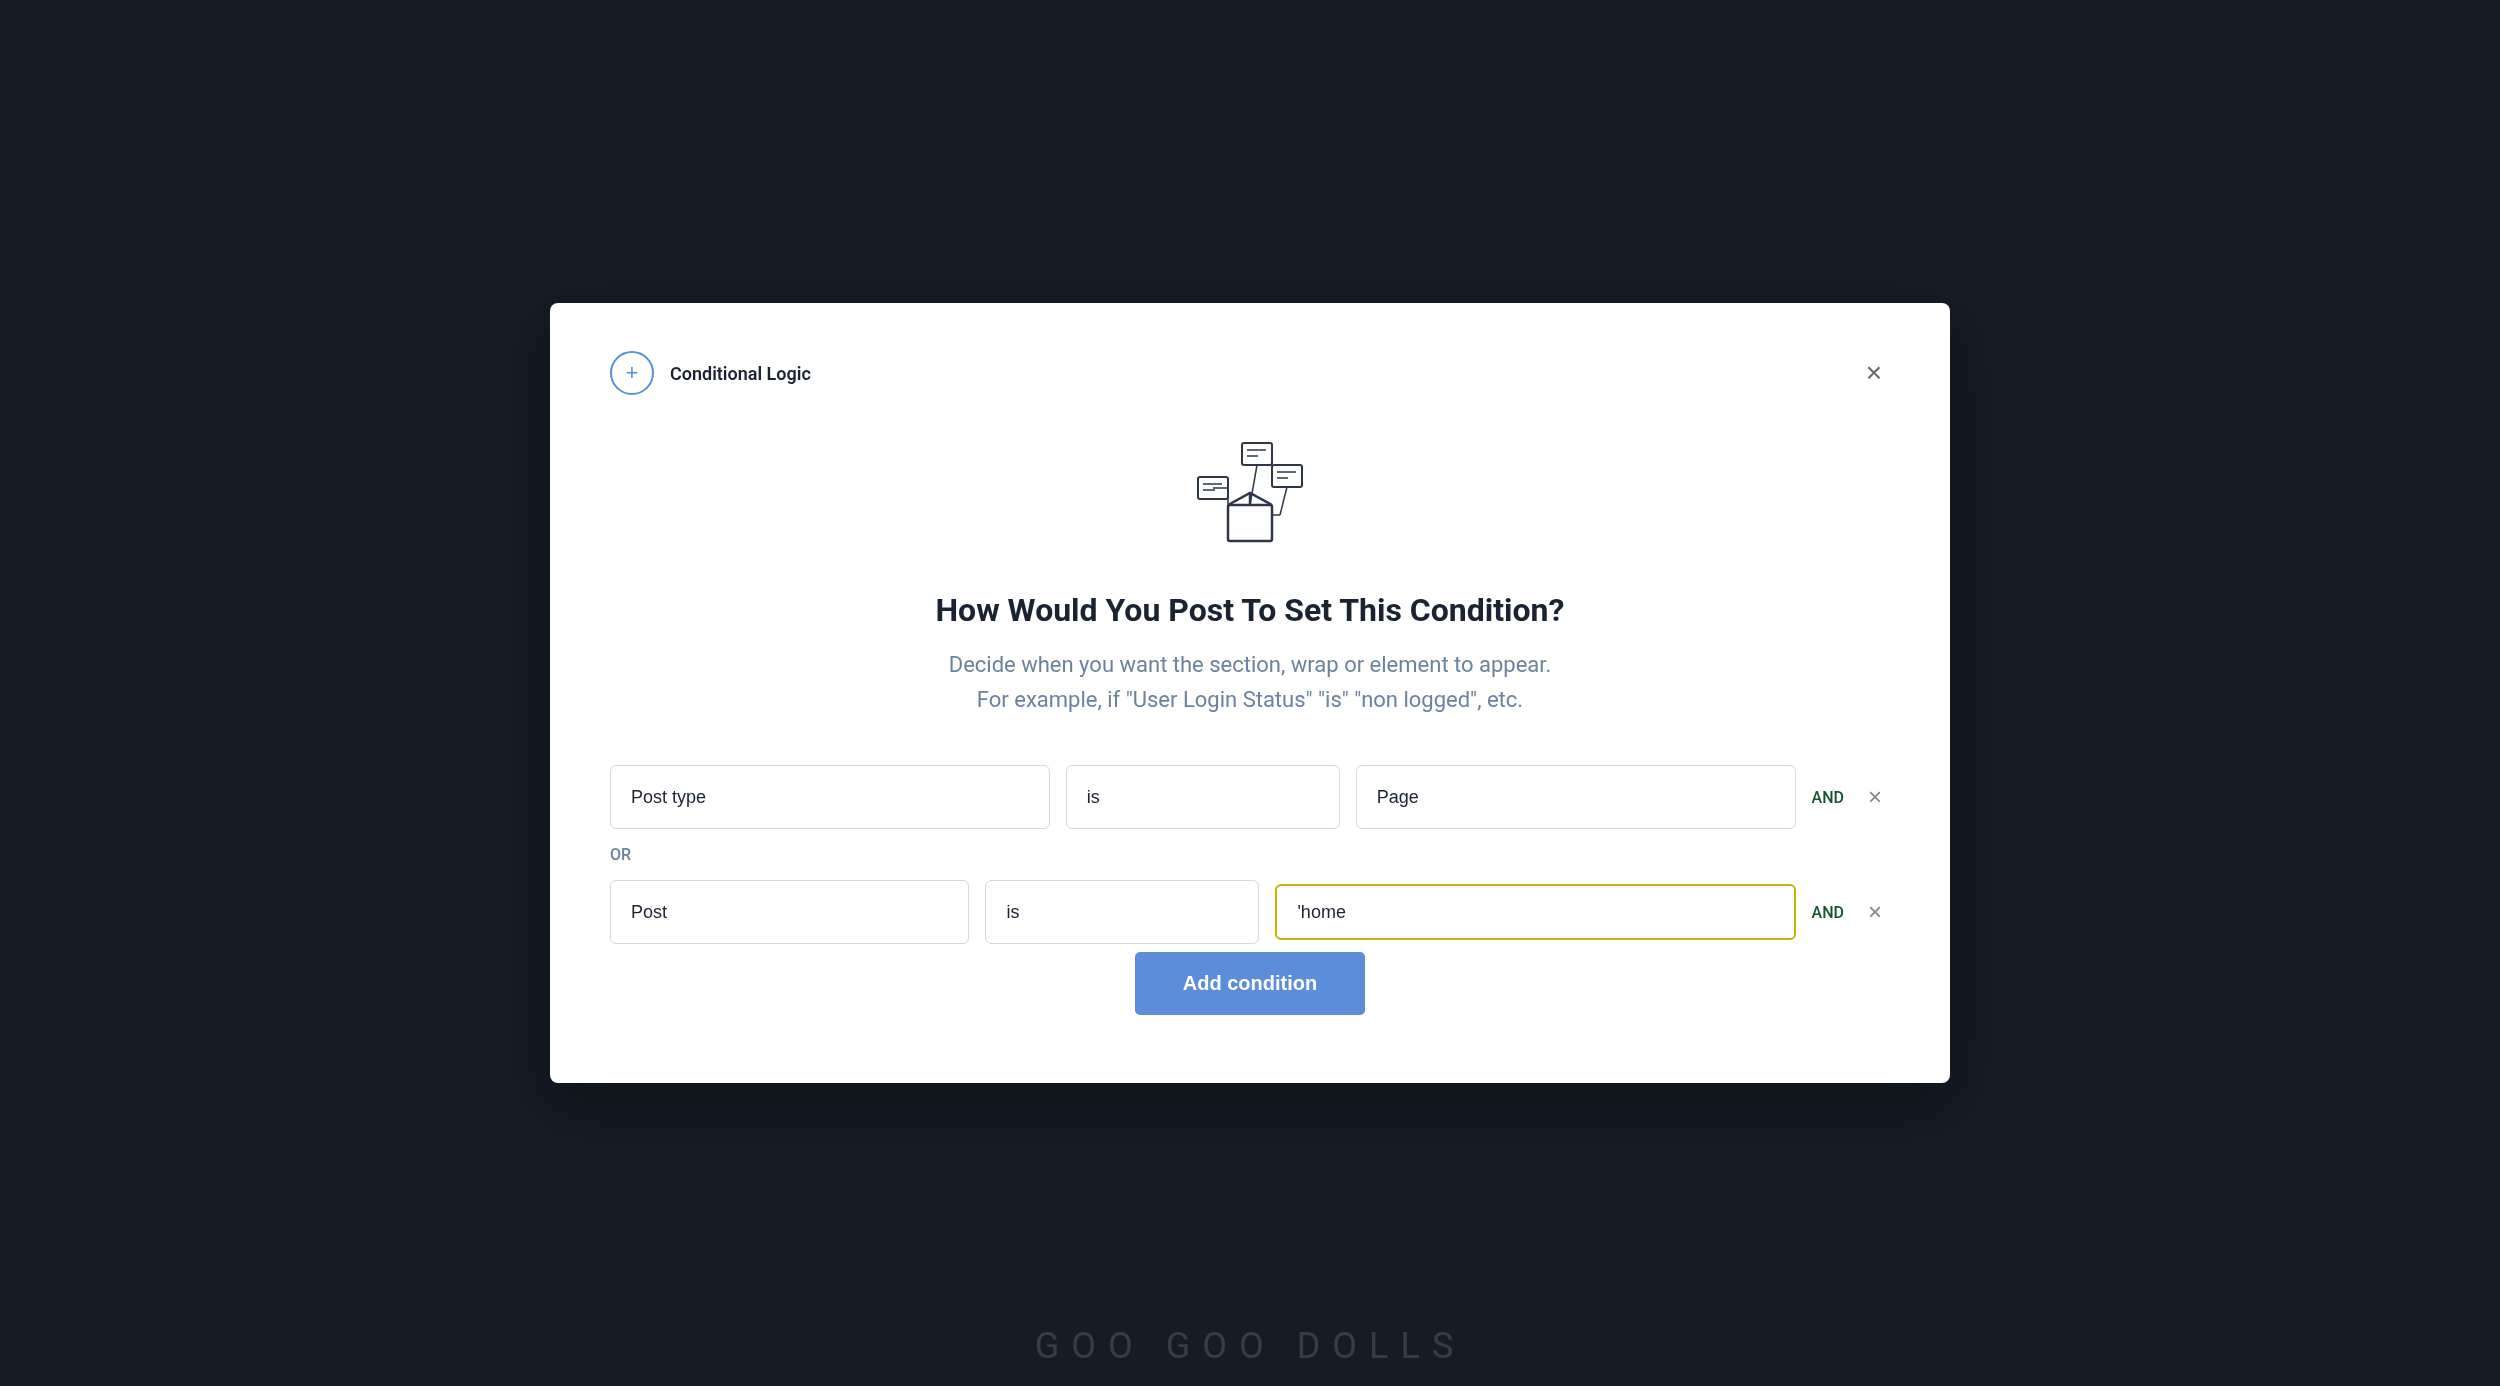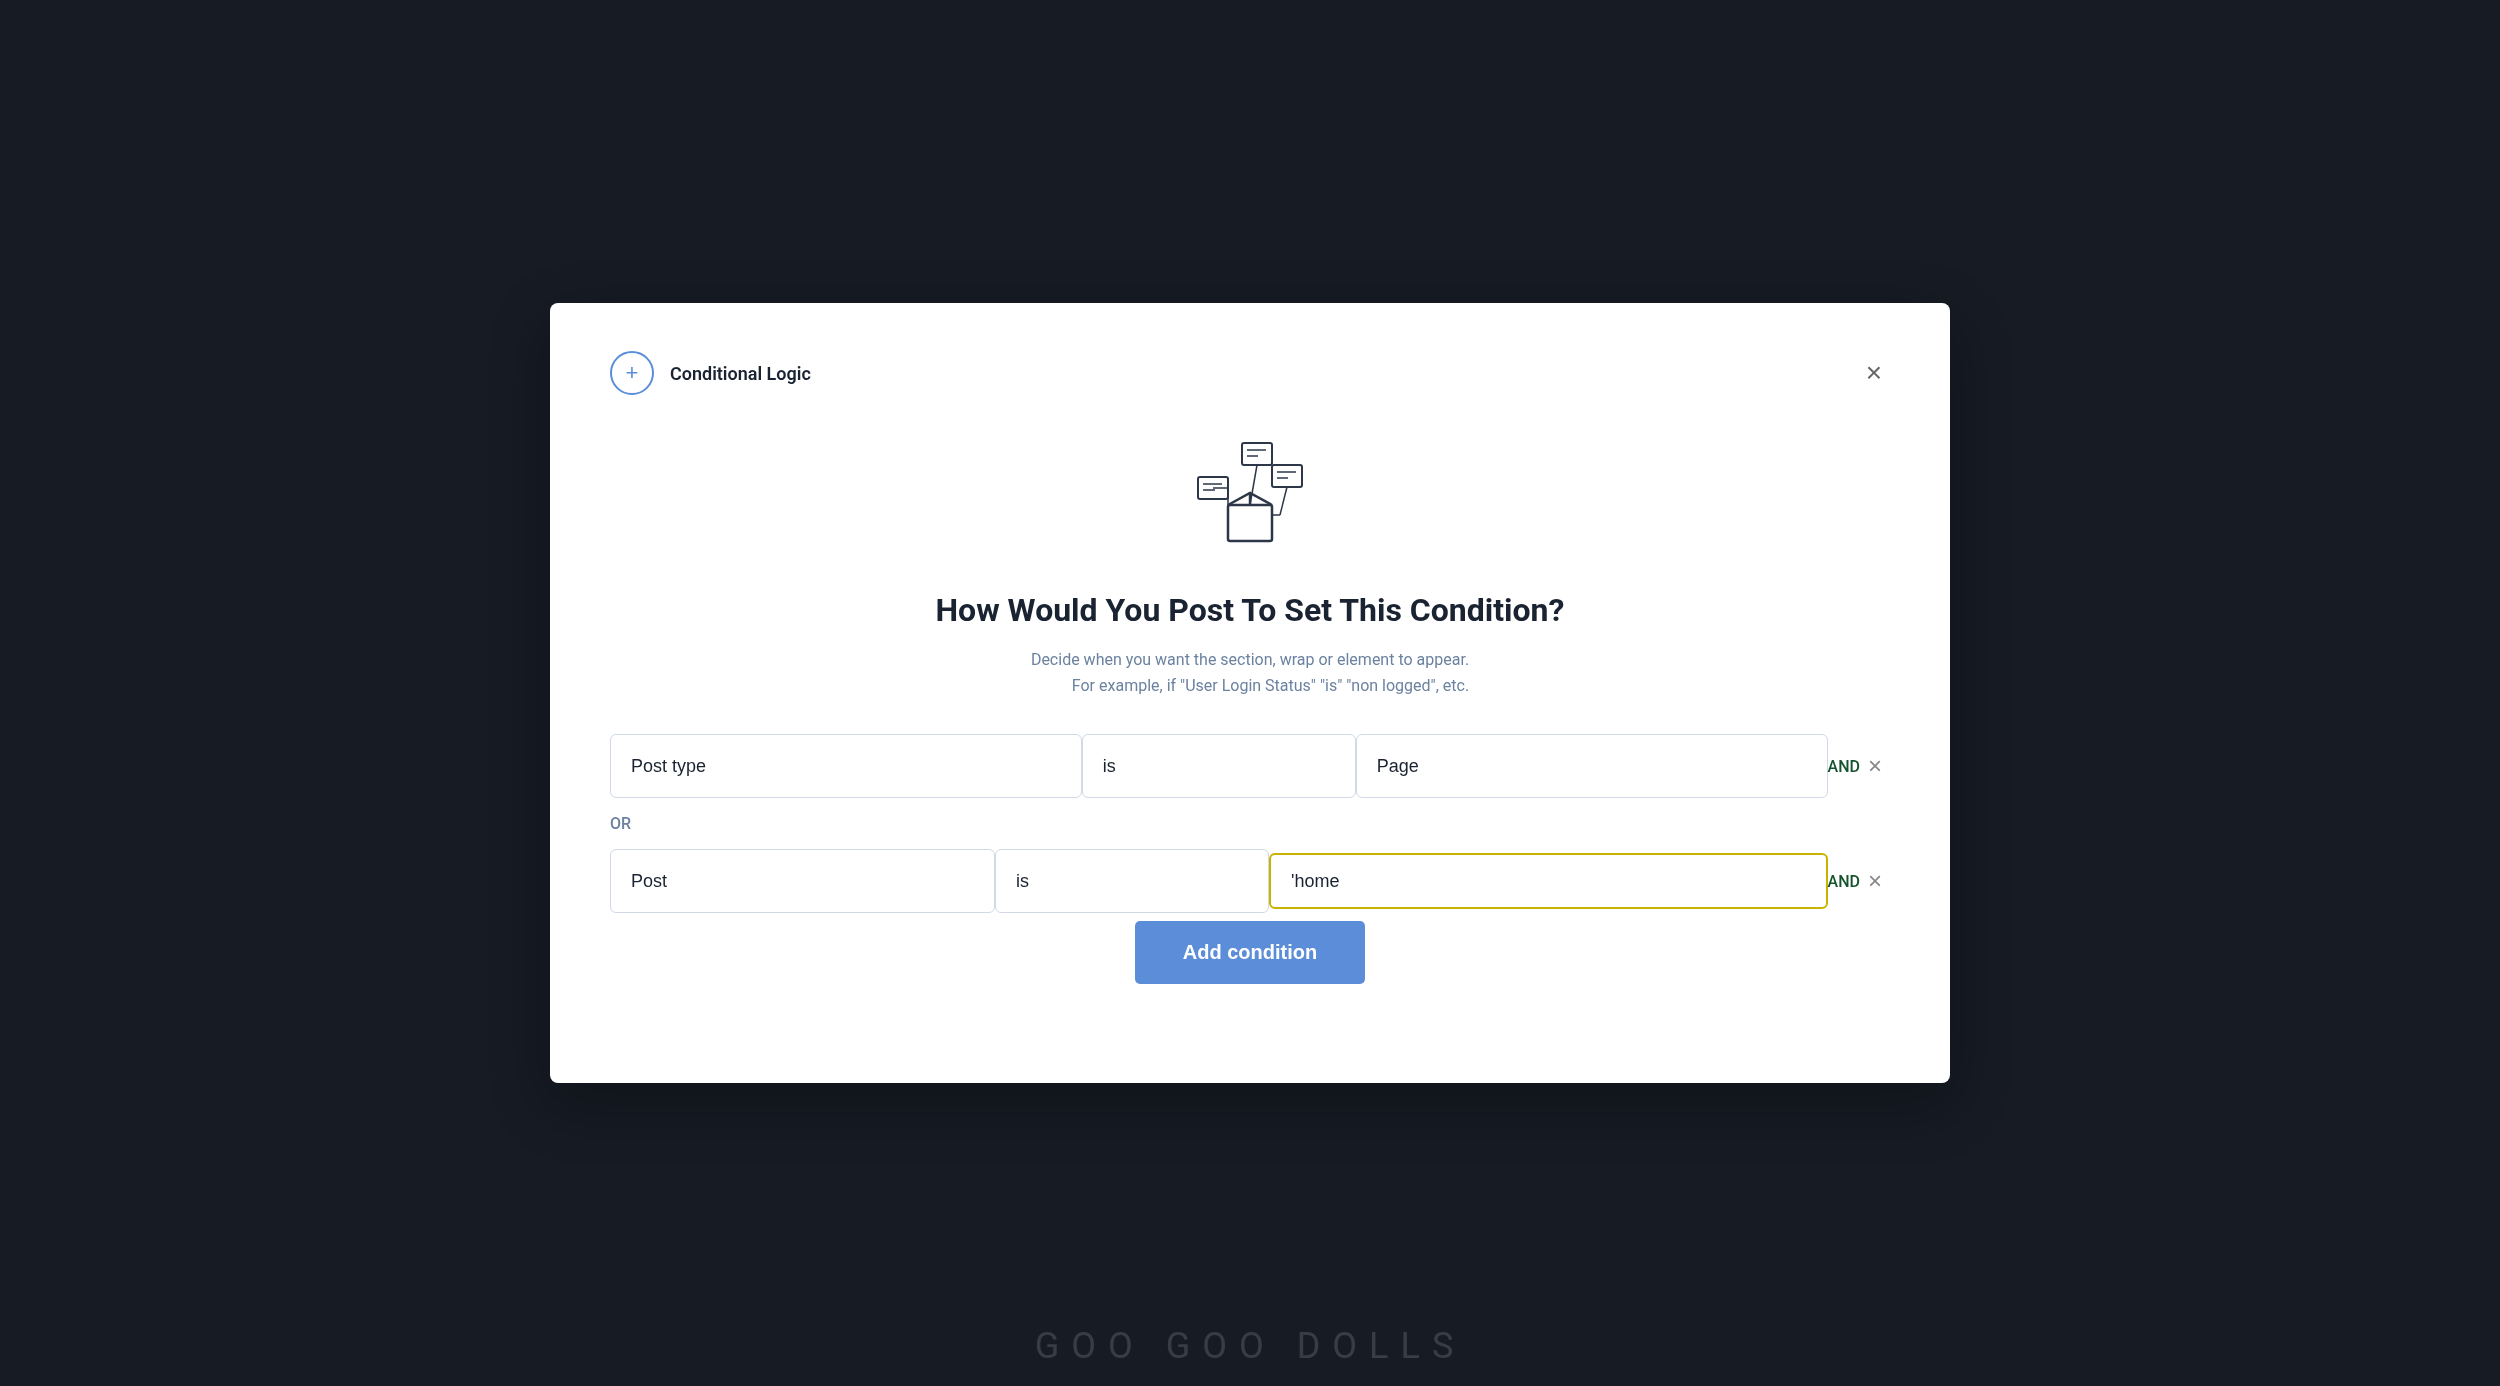--- a/index.html
+++ b/index.html
@@ -98,31 +98,31 @@
 
     .heading {
       font-size: 32px;
       font-weight: 700;
       color: #1a2332;
       text-align: center;
       margin-bottom: 18px;
     }
 
     .subtext {
-      font-size: 16px;
+      font-size: 22px;
       color: #6b82a0;
-      text-align: right;
+      text-align: center;
       line-height: 1.6;
-      margin-bottom: 36px;
+      margin-bottom: 48px;
     }
 
     .condition-row {
       display: flex;
       align-items: center;
-      gap: 0;
+      gap: 16px;
       width: 100%;
     }
 
     .or-label {
       font-size: 16px;
       color: #6b82a0;
       font-weight: 500;
       padding: 16px 0;
       align-self: flex-start;
     }

